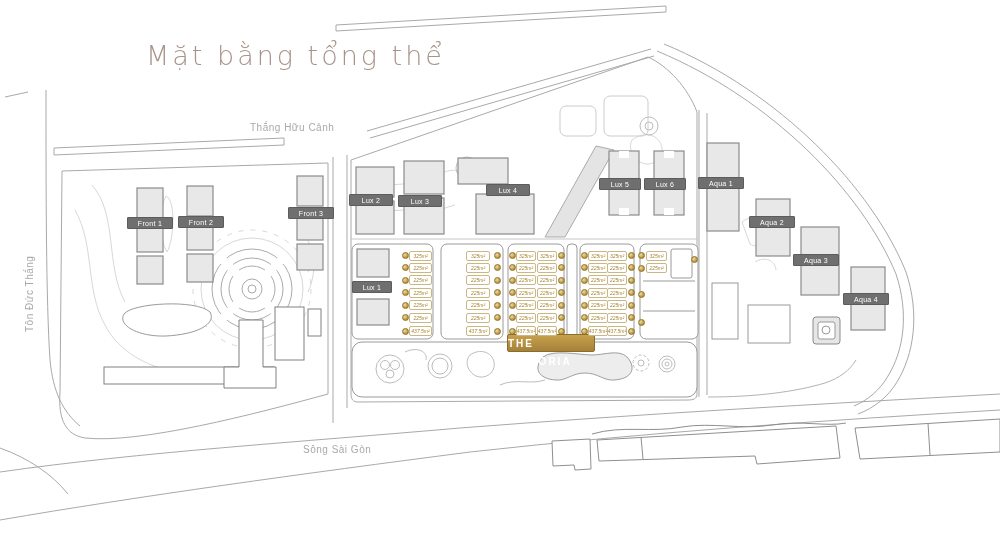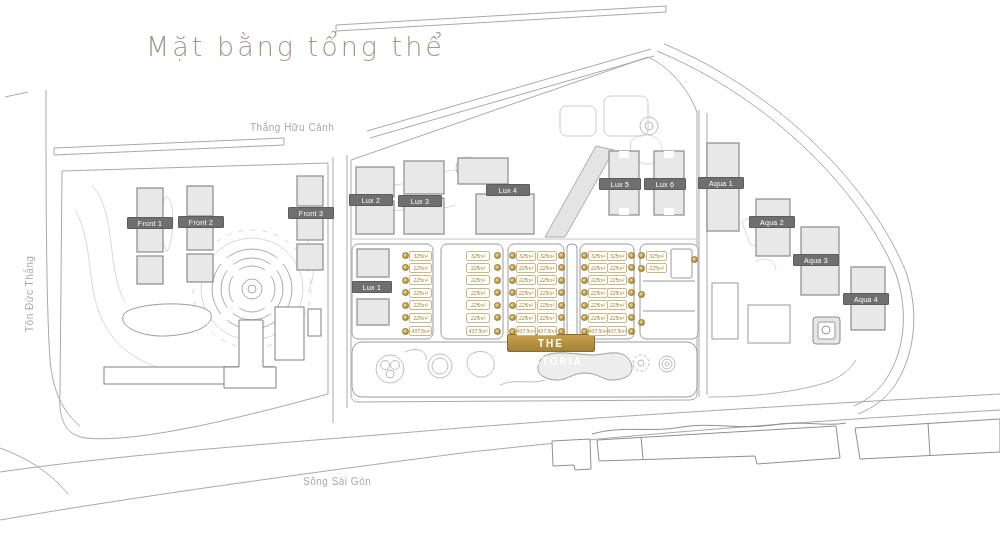--- a/index.html
+++ b/index.html
@@ -2,33 +2,33 @@
 <html><head>
 <meta charset="utf-8">
 <style>
   html,body{margin:0;padding:0;background:#fff;}
   #stage{
     position:relative;width:1000px;height:535px;overflow:hidden;
     background:#ffffff;font-family:"Liberation Sans",sans-serif;
   }
   #art{position:absolute;left:0;top:0;}
   .title{
-    position:absolute;left:146px;top:31px;
+    position:absolute;left:146px;top:40px;
     font-family:"DejaVu Sans",cursive;font-weight:200;font-size:27px;
     color:#a8938a;letter-spacing:3px;
   }
   .street{position:absolute;color:#a9a9a9;font-size:10px;letter-spacing:0.5px;white-space:nowrap;}
   .street.vert{transform:rotate(-90deg);transform-origin:left top;}
   .badge{
     position:absolute;height:12px;line-height:12px;text-align:center;
     background:#6f6f6f;color:#ffffff;font-size:7px;letter-spacing:0.3px;
     border:0.5px solid #5c5c5c;border-radius:1px;box-sizing:border-box;
   }
   .victoria{
-    position:absolute;height:18px;line-height:18px;text-align:center;
+    position:absolute;height:18px;line-height:18px;text-align:left;
     background:linear-gradient(#c7a14b,#a5813a);color:#fff;
     font-size:10px;font-weight:bold;letter-spacing:2px;
     border:0.5px solid #8a6d2c;border-radius:2px;box-sizing:border-box;
   }
   .lot-box{
     position:absolute;height:10px;background:#fff;
     border:0.5px solid #c9b886;border-radius:2px;box-sizing:border-box;
     color:#a5842e;font-size:5px;font-style:italic;
     display:flex;align-items:center;justify-content:center;overflow:hidden;
   }
@@ -206,21 +206,21 @@
           <circle cx="667" cy="364" r="5"></circle>
           <circle cx="667" cy="364" r="2"></circle>
       </g>
       <path d="M543,357 C533,368 538,379 556,380 C566,381 572,373 585,373 C598,373 604,381 614,380 C632,379 637,368 627,357 C619,349 604,355 592,355 C580,355 553,349 543,357 Z" fill="#ededed" stroke="#9e9e9e"></path>
     </g>
   </svg>
 
   <div class="title">Mặt bằng tổng thể</div>
   <div class="street" style="left:250px;top:122px;">Thắng Hữu Cảnh</div>
   <div class="street vert" style="left:24px;top:332px;">Tôn Đức Thắng</div>
-  <div class="street" style="left:303px;top:476px;">Sông Sài Gòn</div>
+  <div class="street" style="left:303px;top:444px;">Sông Sài Gòn</div>
 
   <div class="badge" style="left:127px;top:217px;width:46px;">Front 1</div>
   <div class="badge" style="left:178px;top:216px;width:46px;">Front 2</div>
   <div class="badge" style="left:288px;top:207px;width:46px;">Front 3</div>
   <div class="badge" style="left:352px;top:281px;width:40px;">Lux 1</div>
   <div class="badge" style="left:349px;top:194px;width:44px;">Lux 2</div>
   <div class="badge" style="left:398px;top:195px;width:44px;">Lux 3</div>
   <div class="badge" style="left:486px;top:184px;width:44px;">Lux 4</div>
   <div class="badge" style="left:599px;top:178px;width:42px;">Lux 5</div>
   <div class="badge" style="left:644px;top:178px;width:42px;">Lux 6</div>

